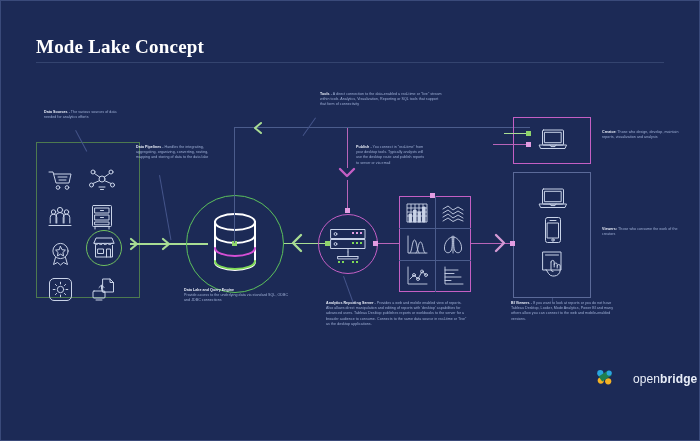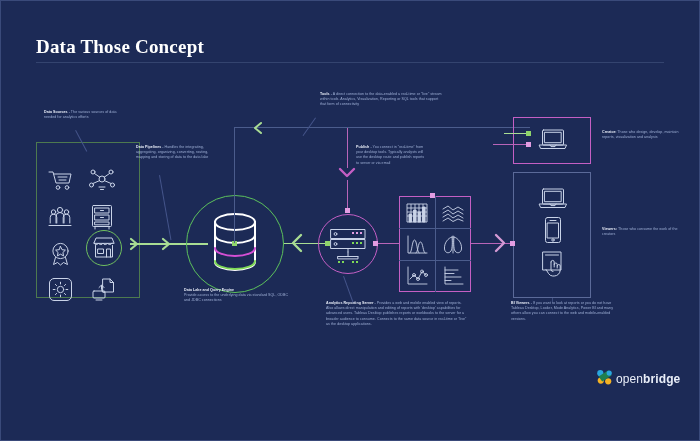--- a/index.html
+++ b/index.html
@@ -54,32 +54,32 @@
   
   .port{position:absolute;width:5px;height:5px;box-sizing:border-box;}
   .port-green{background:#8fd46b;}
   .port-magenta{background:#e29de2;}
   
   .ic{position:absolute;color:#c9d3e8;}
   .ic svg{display:block;}
   
   .leader{position:absolute;background:#44548a;transform-origin:0 0;height:1px;}
   
-  .logo{position:absolute;left:596px;top:368px;display:flex;align-items:center;gap:2px;}
+  .logo{position:absolute;left:596px;top:368px;display:flex;align-items:center;gap:19px;}
   .logo-text{font-size:12px;color:#e9eef8;letter-spacing:.1px;}
   .logo-text b{font-weight:bold;}
   
   .arrow{position:absolute;}
 </style>
 </head>
 <body>
 
 <div class="frame"></div>
 
-<div class="title">Data Those Concept</div>
+<div class="title">Mode Lake Concept</div>
 <div class="title-rule"></div>
 
 <div class="box box-green" style="left:36px;top:142px;width:104px;height:156px;"></div>
 
 <div class="note" style="left:44px;top:110px;width:85px;">
   <b>Data Sources</b><span> - The various sources of data needed for analytics efforts</span>
 </div>
 <div class="leader" style="left:76px;top:130px;width:24px;transform:rotate(62deg);"></div>
 
 <div class="ic" style="left:47px;top:168px;">

